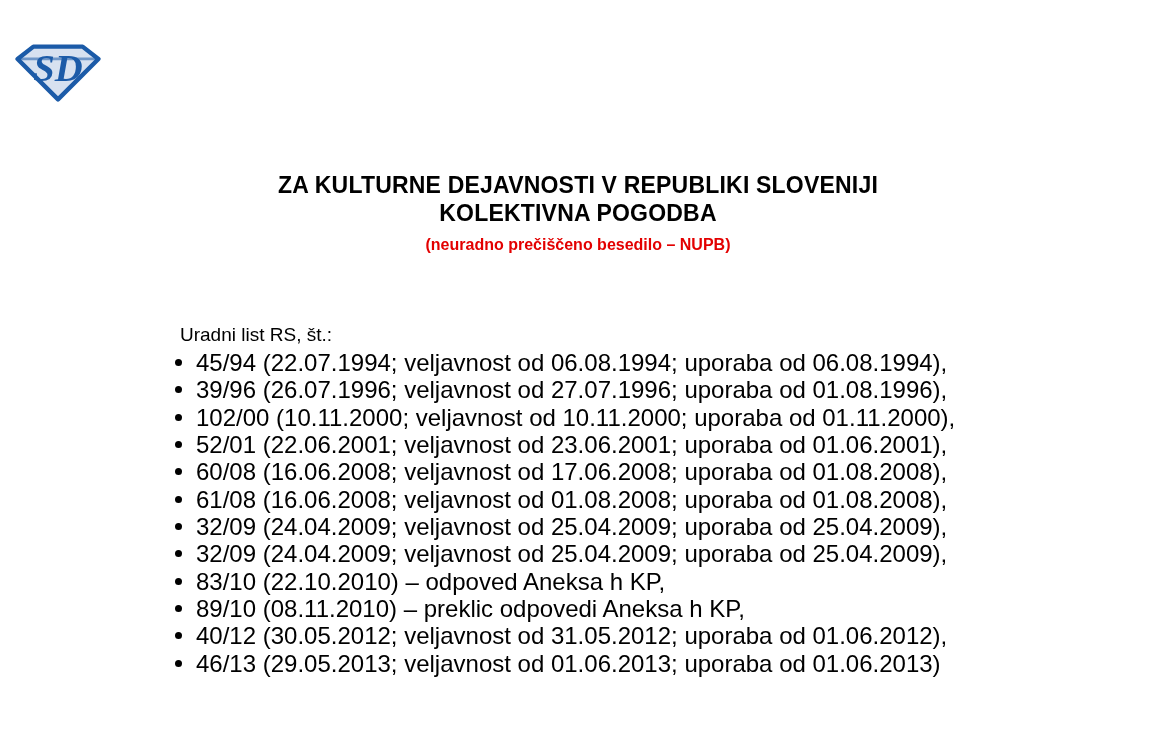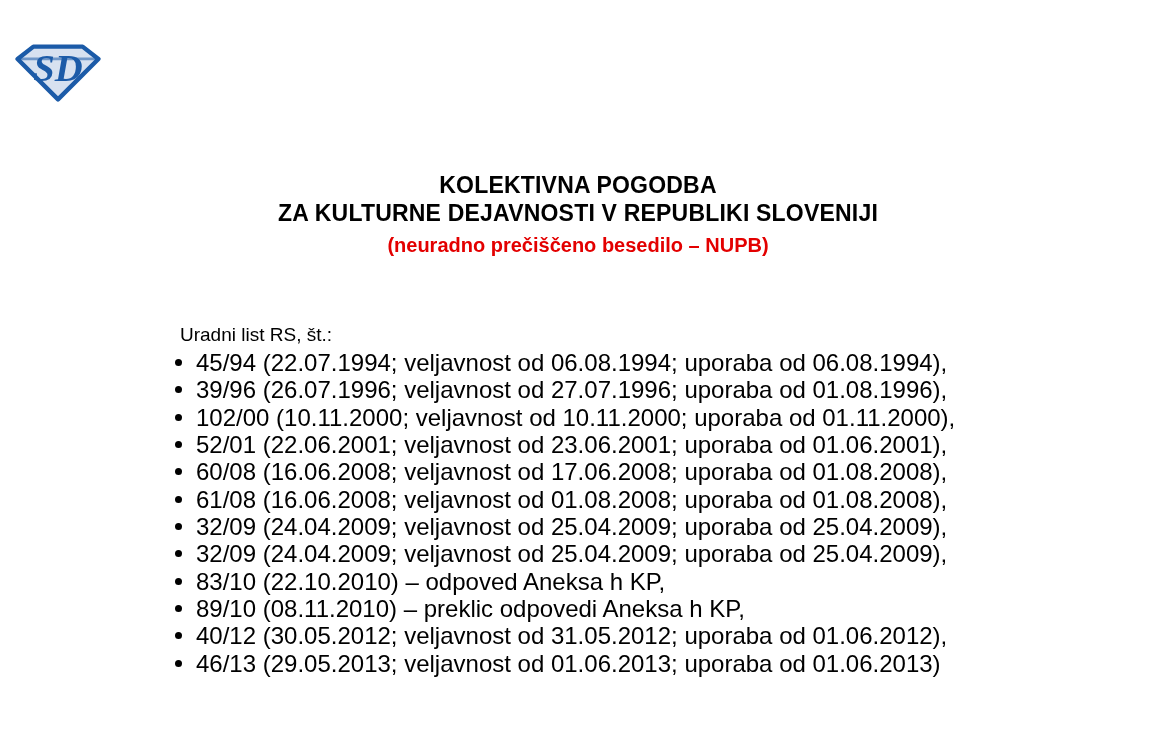--- a/index.html
+++ b/index.html
@@ -27,21 +27,21 @@
     width: 1120px;
     text-align: center;
   }
   .title-line {
     font-size: 23px;
     font-weight: bold;
     line-height: 28px;
     letter-spacing: 0.2px;
   }
   .subtitle-red {
-    font-size: 20px;
+    font-size: 16px;
     font-weight: bold;
     line-height: 28px;
     margin-top: 4px;
     color: #e30000;
   }
   .doc-code {
     font-size: 22px;
     font-weight: bold;
     font-style: italic;
     line-height: 28px;
@@ -84,22 +84,22 @@
     <svg viewBox="0 0 100 66">
 
       <path d="M 22 3 L 78 3 L 96 17 L 50 63 L 4 17 Z" fill="#d7e1f0" stroke="#1c5ba8" stroke-width="5" stroke-linejoin="round"></path>
       <path d="M 22 3 L 78 3 L 96 17 L 4 17 Z" fill="none" stroke="#1c5ba8" stroke-width="3" stroke-linejoin="round" opacity="0.55"></path>
 
       <text x="50" y="42" text-anchor="middle" font-family="Liberation Serif, serif" font-size="44" font-weight="bold" font-style="italic" fill="#1c5ba8">SD</text>
     </svg>
   </div>
 
   <div class="title-block">
+    <div class="title-line">ZA KULTURNE DEJAVNOSTI V REPUBLIKI SLOVENIJI</div>
     <div class="title-line">KOLEKTIVNA POGODBA</div>
-    <div class="title-line">ZA KULTURNE DEJAVNOSTI V REPUBLIKI SLOVENIJI</div>
     <div class="subtitle-red">(neuradno prečiščeno besedilo – NUPB)</div>
   </div>
 
   <div class="gazette-intro">Uradni list RS, št.:</div>
 
   <ul class="gazette-list">
       <li class="gazette-item">45/94 (22.07.1994; veljavnost od 06.08.1994; uporaba od 06.08.1994),</li>
       <li class="gazette-item">39/96 (26.07.1996; veljavnost od 27.07.1996; uporaba od 01.08.1996),</li>
       <li class="gazette-item">102/00 (10.11.2000; veljavnost od 10.11.2000; uporaba od 01.11.2000),</li>
       <li class="gazette-item">52/01 (22.06.2001; veljavnost od 23.06.2001; uporaba od 01.06.2001),</li>

